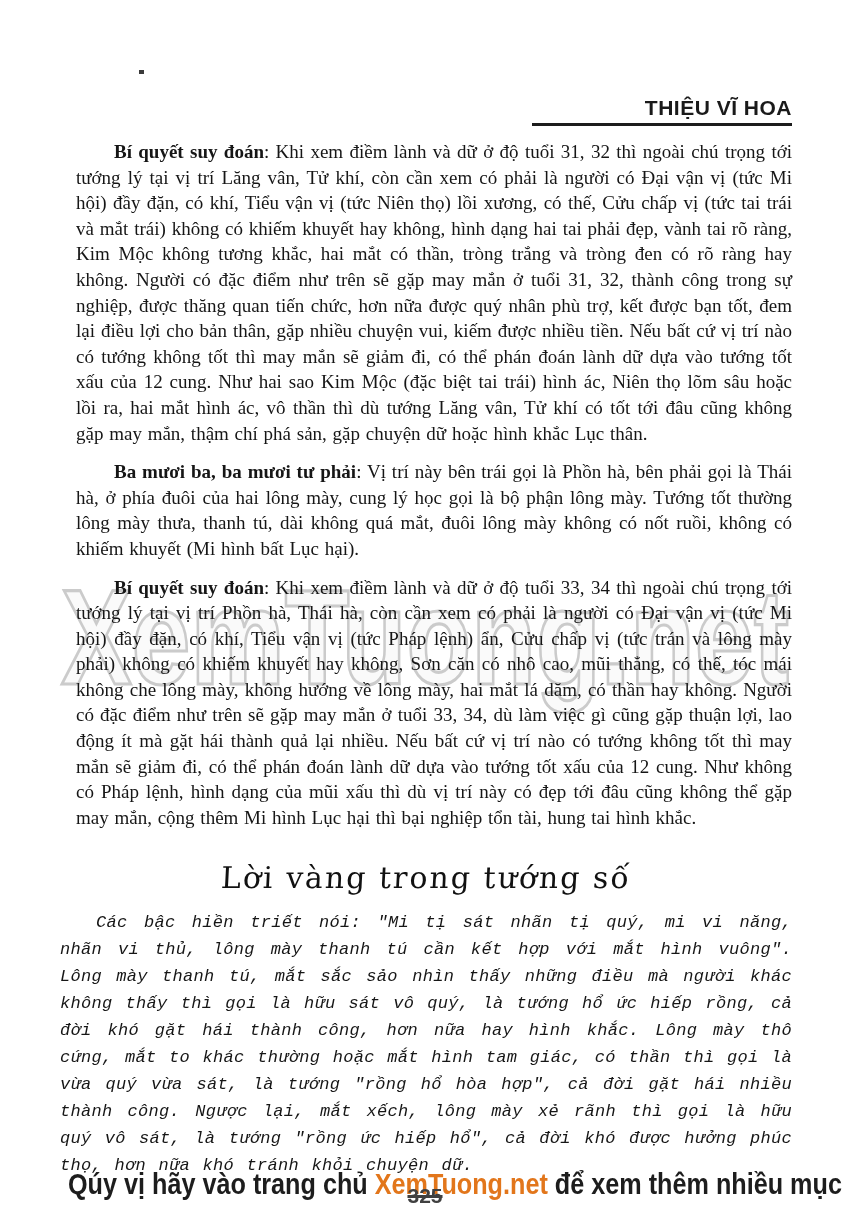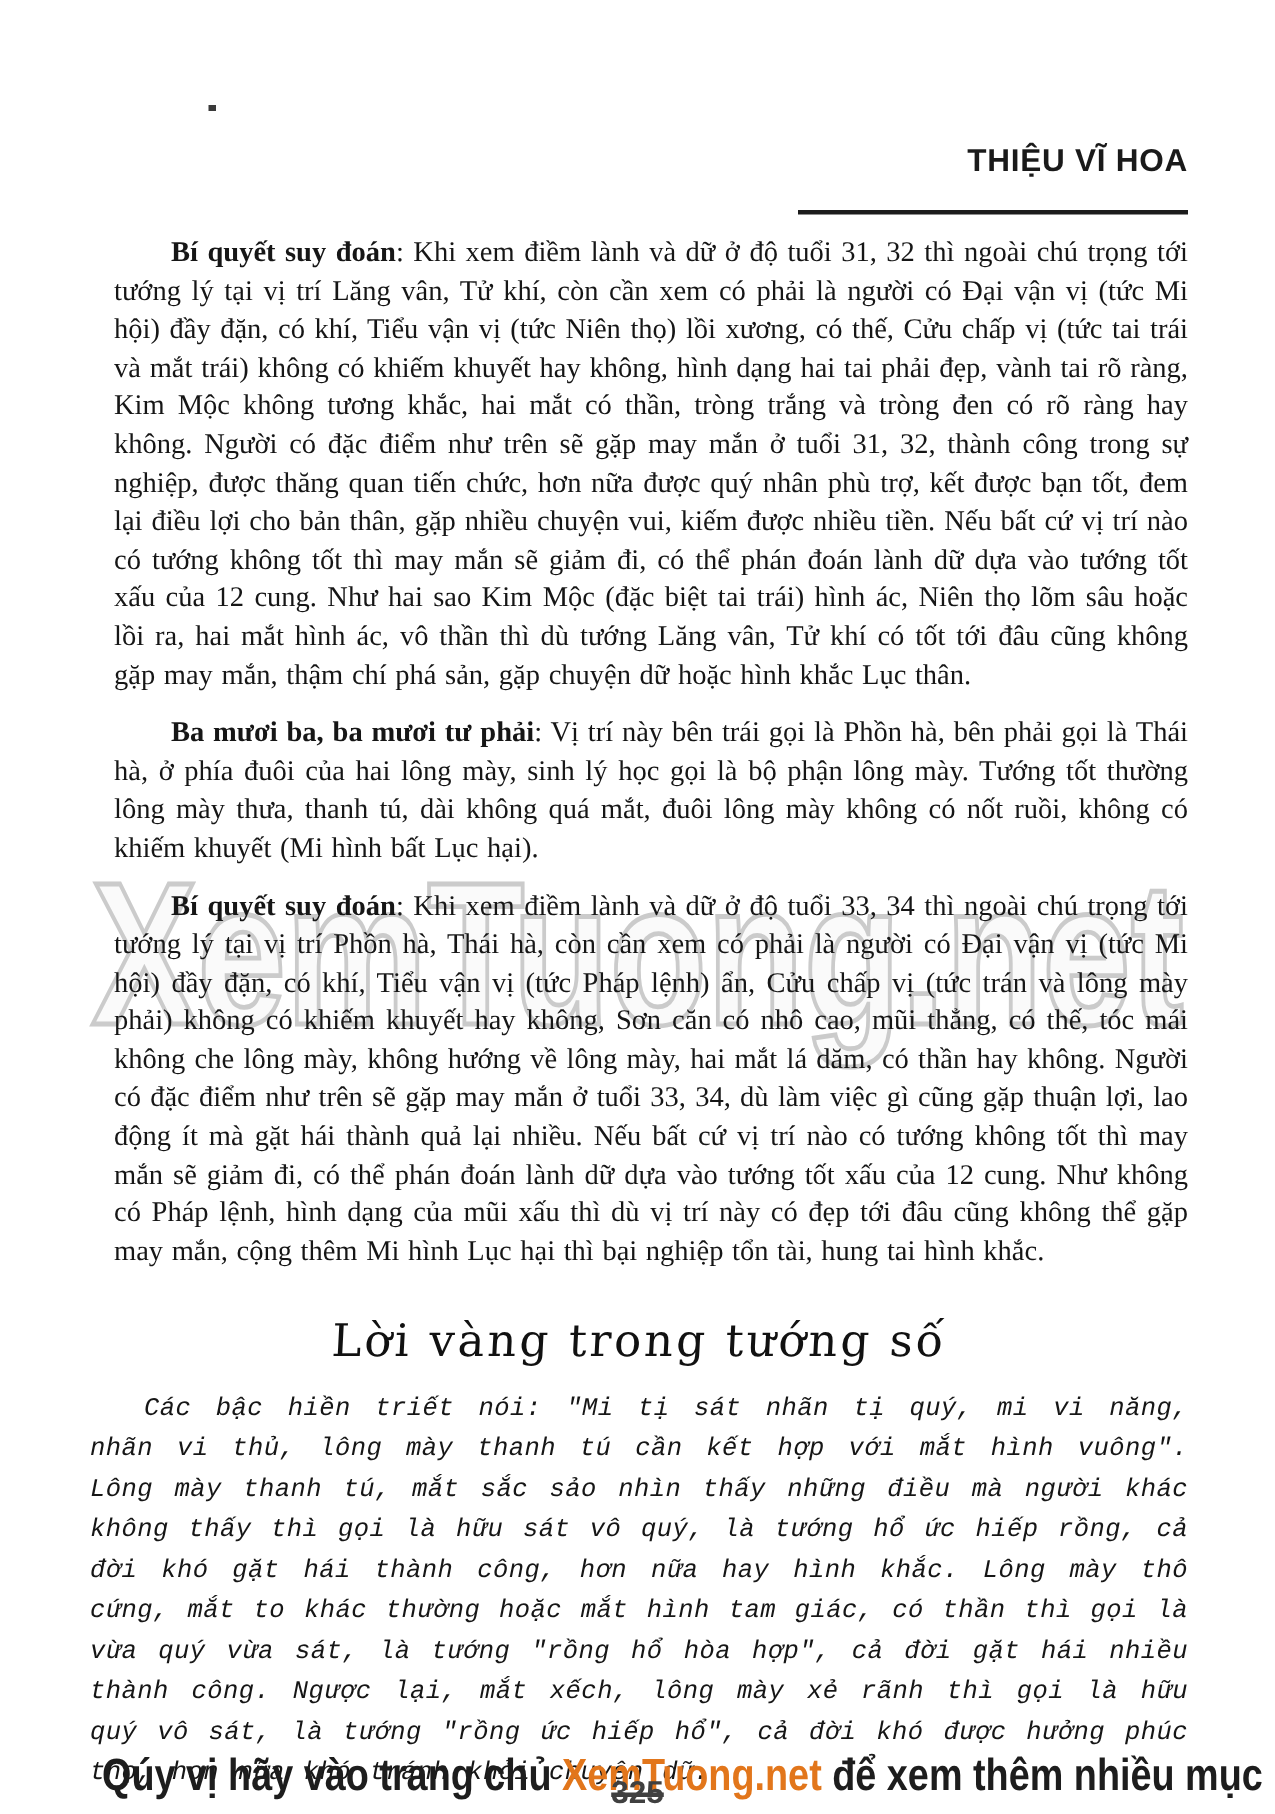--- a/index.html
+++ b/index.html
@@ -3,21 +3,21 @@
 <meta charset="utf-8">
 <style>
   html,body { margin:0; padding:0; background:#ffffff; }
   .page {
     position:relative; width:850px; height:1209px; margin:0 auto;
     background:#ffffff; color:#161616; overflow:hidden;
     font-family:"Liberation Serif", serif;
   }
   .content { position:absolute; left:60px; right:58px; top:96px; z-index:1; }
 
-  .header-block { width:260px; margin-left:auto; border-bottom:3px solid #1c1c1c; padding-bottom:20px; text-align:right; }
+  .header-block { width:260px; margin-left:auto; border-bottom:3px solid #1c1c1c; padding-bottom:3px; text-align:right; }
   .header-title { font-family:"Liberation Sans", sans-serif; font-weight:700; font-size:21px; letter-spacing:0.5px; color:#1a1a1a; }
 
   p.body-para {
     font-size:19px; line-height:25.6px; text-align:justify; text-indent:38px;
     margin:13px 0 0 16px; word-spacing:1px;
   }
   .lead { font-weight:700; }
 
   .golden-title {
     text-align:center; margin:30px 0 14px 0;
@@ -66,21 +66,21 @@
   <div class="watermark">XemTuong.net</div>
 
   <div class="content">
 
     <div class="header-block">
       <span class="header-title">THIỆU VĨ HOA</span>
     </div>
 
     <p class="body-para"><span class="lead">Bí quyết suy đoán</span><span>: Khi xem điềm lành và dữ ở độ tuổi 31, 32 thì ngoài chú trọng tới tướng lý tại vị trí Lăng vân, Tử khí, còn cần xem có phải là người có Đại vận vị (tức Mi hội) đầy đặn, có khí, Tiểu vận vị (tức Niên thọ) lồi xương, có thế, Cửu chấp vị (tức tai trái và mắt trái) không có khiếm khuyết hay không, hình dạng hai tai phải đẹp, vành tai rõ ràng, Kim Mộc không tương khắc, hai mắt có thần, tròng trắng và tròng đen có rõ ràng hay không. Người có đặc điểm như trên sẽ gặp may mắn ở tuổi 31, 32, thành công trong sự nghiệp, được thăng quan tiến chức, hơn nữa được quý nhân phù trợ, kết được bạn tốt, đem lại điều lợi cho bản thân, gặp nhiều chuyện vui, kiếm được nhiều tiền. Nếu bất cứ vị trí nào có tướng không tốt thì may mắn sẽ giảm đi, có thể phán đoán lành dữ dựa vào tướng tốt xấu của 12 cung. Như hai sao Kim Mộc (đặc biệt tai trái) hình ác, Niên thọ lõm sâu hoặc lồi ra, hai mắt hình ác, vô thần thì dù tướng Lăng vân, Tử khí có tốt tới đâu cũng không gặp may mắn, thậm chí phá sản, gặp chuyện dữ hoặc hình khắc Lục thân.</span></p>
 
-    <p class="body-para"><span class="lead">Ba mươi ba, ba mươi tư phải</span><span>: Vị trí này bên trái gọi là Phồn hà, bên phải gọi là Thái hà, ở phía đuôi của hai lông mày, sinh lý học gọi là bộ phận lông mày. Tướng tốt thường lông mày thưa, thanh tú, dài không quá mắt, đuôi lông mày không có nốt ruồi, không có khiếm khuyết (Mi hình bất Lục hại).</span></p>
+    <p class="body-para"><span class="lead">Ba mươi ba, ba mươi tư phải</span><span>: Vị trí này bên trái gọi là Phồn hà, bên phải gọi là Thái hà, ở phía đuôi của hai lông mày, cung lý học gọi là bộ phận lông mày. Tướng tốt thường lông mày thưa, thanh tú, dài không quá mắt, đuôi lông mày không có nốt ruồi, không có khiếm khuyết (Mi hình bất Lục hại).</span></p>
 
     <p class="body-para"><span class="lead">Bí quyết suy đoán</span><span>: Khi xem điềm lành và dữ ở độ tuổi 33, 34 thì ngoài chú trọng tới tướng lý tại vị trí Phồn hà, Thái hà, còn cần xem có phải là người có Đại vận vị (tức Mi hội) đầy đặn, có khí, Tiểu vận vị (tức Pháp lệnh) ẩn, Cửu chấp vị (tức trán và lông mày phải) không có khiếm khuyết hay không, Sơn căn có nhô cao, mũi thẳng, có thế, tóc mái không che lông mày, không hướng về lông mày, hai mắt lá dăm, có thần hay không. Người có đặc điểm như trên sẽ gặp may mắn ở tuổi 33, 34, dù làm việc gì cũng gặp thuận lợi, lao động ít mà gặt hái thành quả lại nhiều. Nếu bất cứ vị trí nào có tướng không tốt thì may mắn sẽ giảm đi, có thể phán đoán lành dữ dựa vào tướng tốt xấu của 12 cung. Như không có Pháp lệnh, hình dạng của mũi xấu thì dù vị trí này có đẹp tới đâu cũng không thể gặp may mắn, cộng thêm Mi hình Lục hại thì bại nghiệp tổn tài, hung tai hình khắc.</span></p>
 
     <div class="golden-title">Lời vàng trong tướng số</div>
 
     <p class="quote">Các bậc hiền triết nói: "Mi tị sát nhãn tị quý, mi vi năng, nhãn vi thủ, lông mày thanh tú cần kết hợp với mắt hình vuông". Lông mày thanh tú, mắt sắc sảo nhìn thấy những điều mà người khác không thấy thì gọi là hữu sát vô quý, là tướng hổ ức hiếp rồng, cả đời khó gặt hái thành công, hơn nữa hay hình khắc. Lông mày thô cứng, mắt to khác thường hoặc mắt hình tam giác, có thần thì gọi là vừa quý vừa sát, là tướng "rồng hổ hòa hợp", cả đời gặt hái nhiều thành công. Ngược lại, mắt xếch, lông mày xẻ rãnh thì gọi là hữu quý vô sát, là tướng "rồng ức hiếp hổ", cả đời khó được hưởng phúc thọ, hơn nữa khó tránh khỏi chuyện dữ.</p>
 
   </div>
 
   <div class="footer"><span>Qúy vị hãy vào trang chủ </span><span class="brand">XemTuong.net</span><span> để xem thêm nhiều mục hay khác</span></div>

